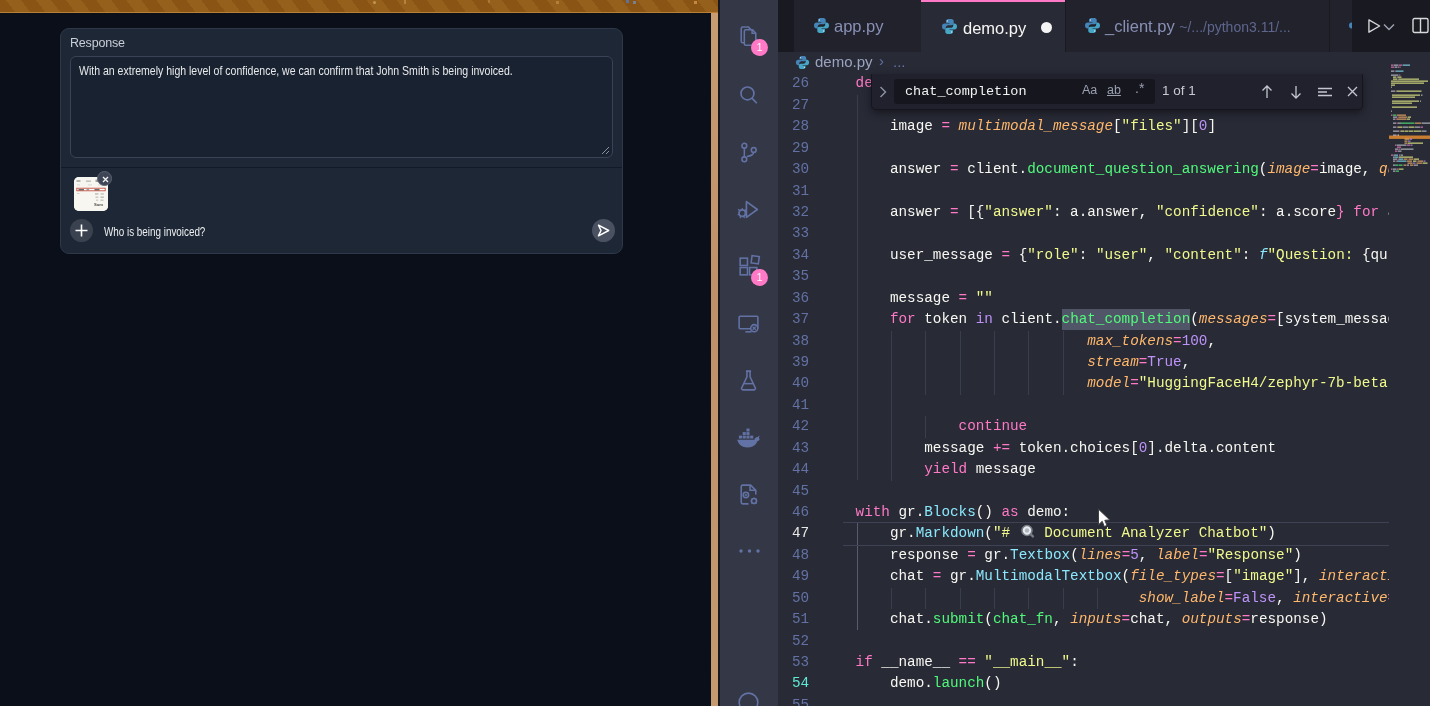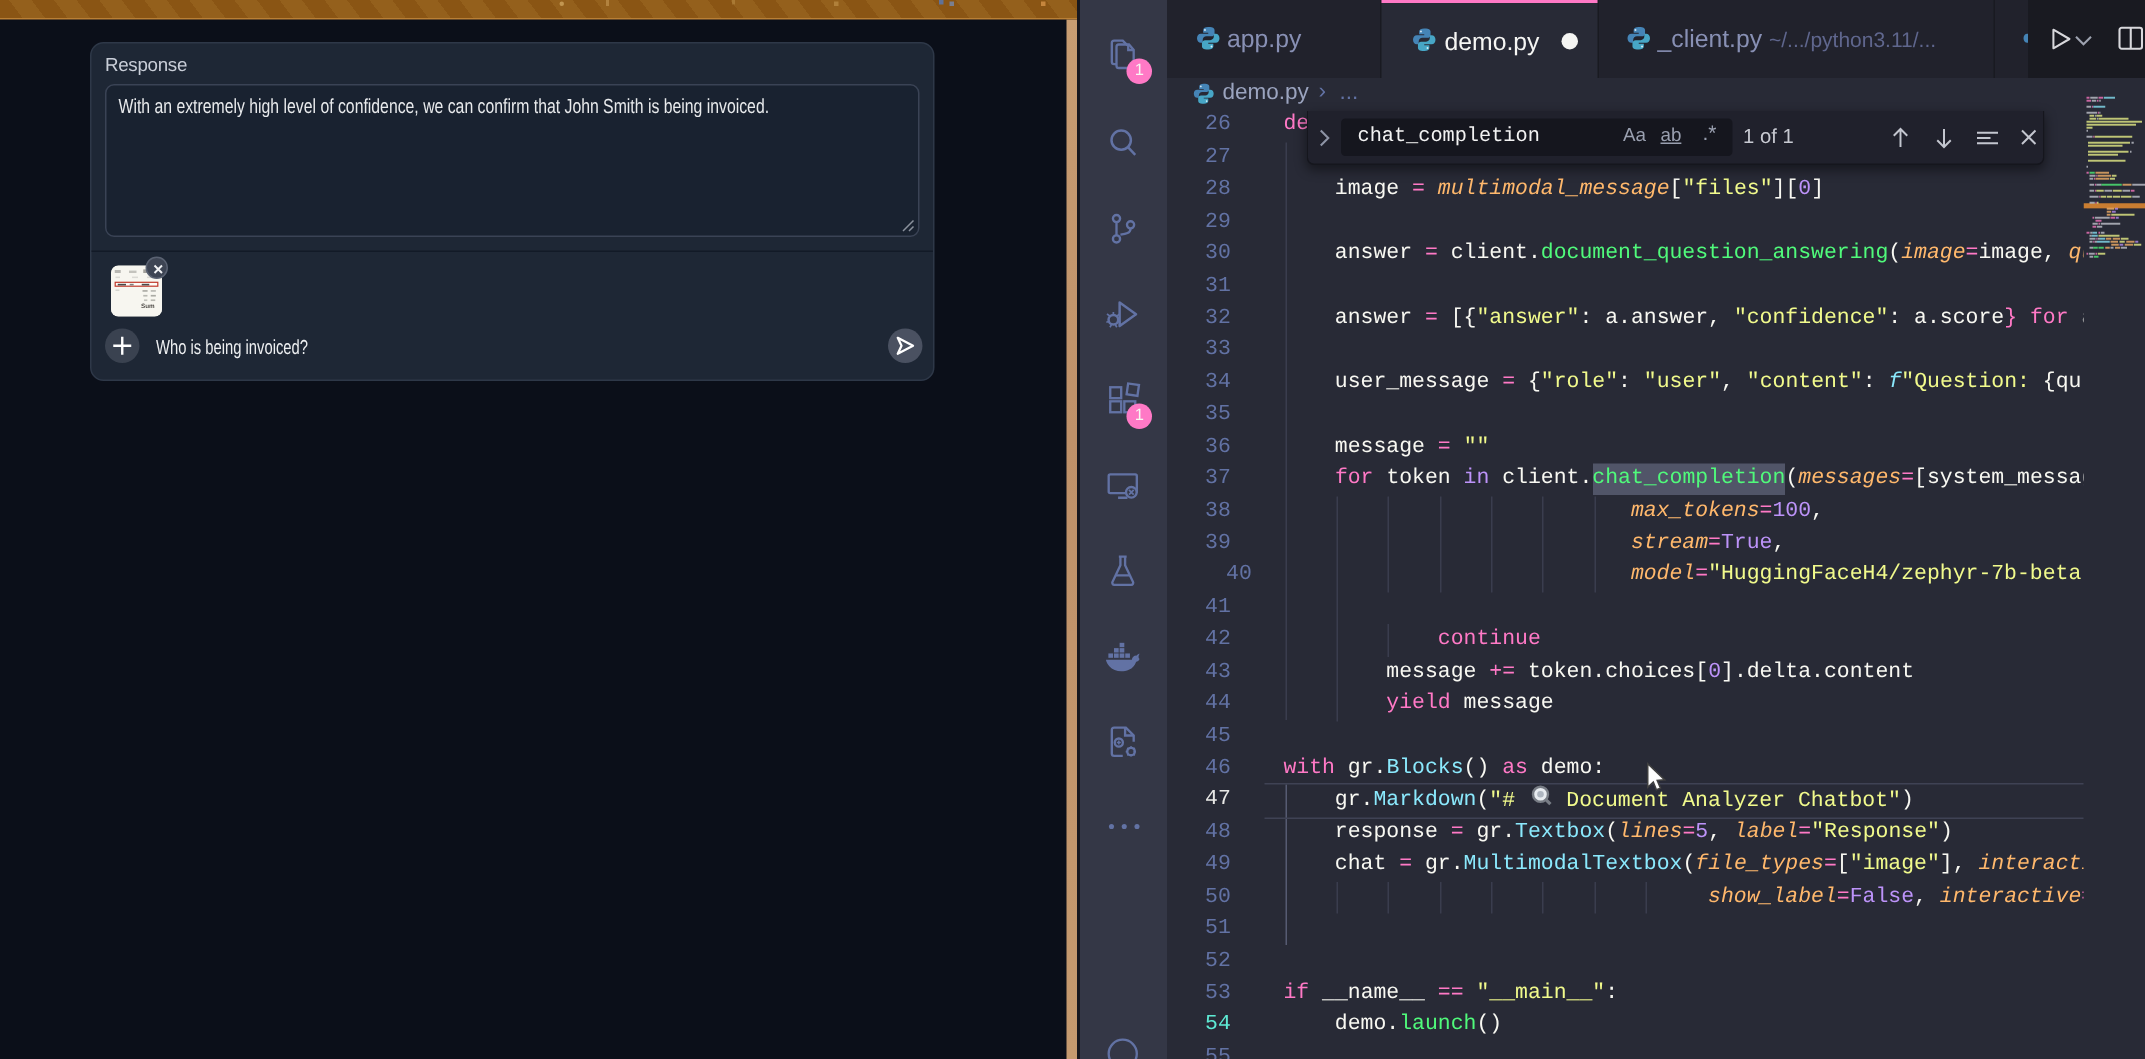--- a/index.html
+++ b/index.html
@@ -28,21 +28,21 @@
 #abar { position:absolute; left:0; top:0; width:58px; height:706px; background:#343746; z-index:6; }
 .aicon { position:absolute; left:16px; width:25px; height:25px; }
 .badge { position:absolute; left:31px; width:17px; height:17px; border-radius:50%; background:#ff79c6; color:#f8f8f2; font-size:11px; text-align:center; line-height:17px; }
 #tabs { position:absolute; left:58px; top:0; width:652px; height:52px; background:#191a21; }
 .tab { position:absolute; top:0; height:52px; background:#21222c; }
 .tab .lbl { position:absolute; top:17px; font-size:16.5px; color:#8890b4; white-space:nowrap; }
 #tab2 { background:#282a36; border-top:2px solid #ff79c6; }
 #tab2 .lbl { color:#f6f6f4; }
 #crumb { position:absolute; left:58px; top:52px; width:652px; height:21px; font-size:15px; color:#8a93b5; z-index:3; }
 #editor { position:absolute; left:58px; top:52px; width:652px; height:654px; background:#282a36; }
-.ln { position:absolute; width:40px; text-align:center; font:14.3px/21.43px "Liberation Mono",monospace; color:#6272a4; }
+.ln { position:absolute; width:40px; text-align:left; font:14.3px/21.43px "Liberation Mono",monospace; color:#6272a4; }
 .cl { position:absolute; left:77.6px; font:14.3px/21.43px "Liberation Mono",monospace; color:#f8f8f2; white-space:pre; }
 .cl i { font-style:italic; }
 .guide { position:absolute; width:1px; background:#3a3d4e; }
 .k { color:#ff79c6; } 
 .s { color:#f1fa8c; } 
 .g { color:#50fa7b; } 
 .o { color:#ffb86c; font-style:italic; } 
 .p { color:#bd93f9; } 
 .c { color:#8be9fd; } 
 #findw { position:absolute; left:93px; top:22px; width:492px; height:36px; background:#20212c; border:1px solid #15161d; border-top:none; border-radius:0 0 5px 5px; box-shadow:0 3px 8px rgba(0,0,0,.45); z-index:8; }
@@ -178,21 +178,21 @@
   <svg style="position:absolute;left:18px;top:547px" width="24" height="8" viewBox="0 0 24 8">
         <circle cx="3" cy="4" r="1.7" fill="#6272a4"></circle>
         <circle cx="11.5" cy="4" r="1.7" fill="#6272a4"></circle>
         <circle cx="20" cy="4" r="1.7" fill="#6272a4"></circle>
       </svg>
   <svg class="aicon" style="top:690px" viewBox="0 0 24 24" fill="none" stroke="#6272a4" stroke-width="1.5">
         <circle cx="12" cy="12" r="9"></circle>
       </svg>
   </div>
   <div id="tabs">
-    <div class="tab" id="tab1" style="left:0;width:142px;">
+    <div class="tab" id="tab1" style="left:16px;width:142px;">
       <svg class="pyico" style="position:absolute;left:19px;top:17px" width="17" height="17" viewBox="0 0 17 17">
           <use href="#pylogo"></use>
         </svg>
       <div class="lbl" style="left:40px;">app.py</div>
     </div>
     <div class="tab" id="tab2" style="left:143px;width:144px;">
       <svg class="pyico" style="position:absolute;left:20px;top:16px" width="17" height="17" viewBox="0 0 17 17">
           <use href="#pylogo"></use>
         </svg>
       <div class="lbl" style="left:42px;">demo.py</div>
@@ -238,21 +238,21 @@
 <div class="ln" style="left:14px;top:107.0px;color:#6272a4">30</div>
 <div class="ln" style="left:14px;top:128.5px;color:#6272a4">31</div>
 <div class="ln" style="left:14px;top:149.9px;color:#6272a4">32</div>
 <div class="ln" style="left:14px;top:171.3px;color:#6272a4">33</div>
 <div class="ln" style="left:14px;top:192.7px;color:#6272a4">34</div>
 <div class="ln" style="left:14px;top:214.2px;color:#6272a4">35</div>
 <div class="ln" style="left:14px;top:235.6px;color:#6272a4">36</div>
 <div class="ln" style="left:14px;top:257.0px;color:#6272a4">37</div>
 <div class="ln" style="left:14px;top:278.5px;color:#6272a4">38</div>
 <div class="ln" style="left:14px;top:299.9px;color:#6272a4">39</div>
-<div class="ln" style="left:28px;top:321.3px;color:#6272a4">40</div>
+<div class="ln" style="left:14px;top:321.3px;color:#6272a4">40</div>
 <div class="ln" style="left:14px;top:342.8px;color:#6272a4">41</div>
 <div class="ln" style="left:14px;top:364.2px;color:#6272a4">42</div>
 <div class="ln" style="left:14px;top:385.6px;color:#6272a4">43</div>
 <div class="ln" style="left:14px;top:407.0px;color:#6272a4">44</div>
 <div class="ln" style="left:14px;top:428.5px;color:#6272a4">45</div>
 <div class="ln" style="left:14px;top:449.9px;color:#6272a4">46</div>
 <div class="ln" style="left:14px;top:471.3px;color:#e8e8e6">47</div>
 <div class="ln" style="left:14px;top:492.8px;color:#6272a4">48</div>
 <div class="ln" style="left:14px;top:514.2px;color:#6272a4">49</div>
 <div class="ln" style="left:14px;top:535.6px;color:#6272a4">50</div>
@@ -296,20 +296,21 @@
 <div class="cl" style="top:407.0px">        <span class="k">yield</span> message</div>
 <div class="cl" style="top:449.9px"><span class="k">with</span> gr.<span class="c">Blocks</span>() <span class="k">as</span> demo:</div>
 <div class="cl" style="top:471.3px">    gr.<span class="c">Markdown</span>(<span class="s">"# <svg width="17" height="16" viewBox="0 0 17 16" style="vertical-align:-2.5px">
             <circle cx="8" cy="6.5" r="5" fill="#e8ecf0" stroke="#787d85" stroke-width="1.6"></circle>
             <circle cx="8" cy="6.5" r="2.2" fill="#aeb6c0"></circle>
             <line x1="11.6" y1="10.1" x2="14.6" y2="13.1" stroke="#787d85" stroke-width="2.2"></line>
           </svg> Document Analyzer Chatbot"</span>)</div>
 <div class="cl" style="top:492.8px">    response <span class="k">=</span> gr.<span class="c">Textbox</span>(<span class="o">lines</span><span class="k">=</span><span class="p">5</span>, <span class="o">label</span><span class="k">=</span><span class="s">"Response"</span>)</div>
 <div class="cl" style="top:514.2px">    chat <span class="k">=</span> gr.<span class="c">MultimodalTextbox</span>(<span class="o">file_types</span><span class="k">=</span>[<span class="s">"image"</span>], <span class="o">interactive</span><span class="k">=</span><span class="p">True</span>,</div>
 <div class="cl" style="top:535.6px">                                 <span class="o">show_label</span><span class="k">=</span><span class="p">False</span>, <span class="o">interactive</span><span class="k">=</span><span class="s">"Ask..."</span></div>
+<div class="cl" style="top:557.0px">    chat.<span class="g">submit</span>(<span class="g">chat_fn</span>, <span class="o">inputs</span><span class="k">=</span>chat, <span class="o">outputs</span><span class="k">=</span>response)</div>
 <div class="cl" style="top:599.9px"><span class="k">if</span> __name__ <span class="k">==</span> <span class="s">"__main__"</span>:</div>
 <div class="cl" style="top:621.3px">    demo.<span class="g">launch</span>()</div>
 <div id="minimap-mask" style="position:absolute;left:611px;top:0;width:41px;height:654px;background:#282a36;">
 <svg width="41" height="654" style="position:absolute;left:0;top:0">
 <rect x="0" y="83.5" width="41" height="3.4" fill="#ce8032" opacity="0.97"></rect>
 <rect x="2.00" y="12.5" width="2.00" height="1.3" fill="#ff79c6" opacity="0.75"></rect>
 <rect x="4.50" y="12.5" width="5.00" height="1.3" fill="#c9ccd6" opacity="0.75"></rect>
 <rect x="10.00" y="12.5" width="3.00" height="1.3" fill="#ff79c6" opacity="0.75"></rect>
 <rect x="13.50" y="12.5" width="7.50" height="1.3" fill="#8be9fd" opacity="0.75"></rect>
 <rect x="2.00" y="14.5" width="3.00" height="1.3" fill="#ff79c6" opacity="0.75"></rect>

